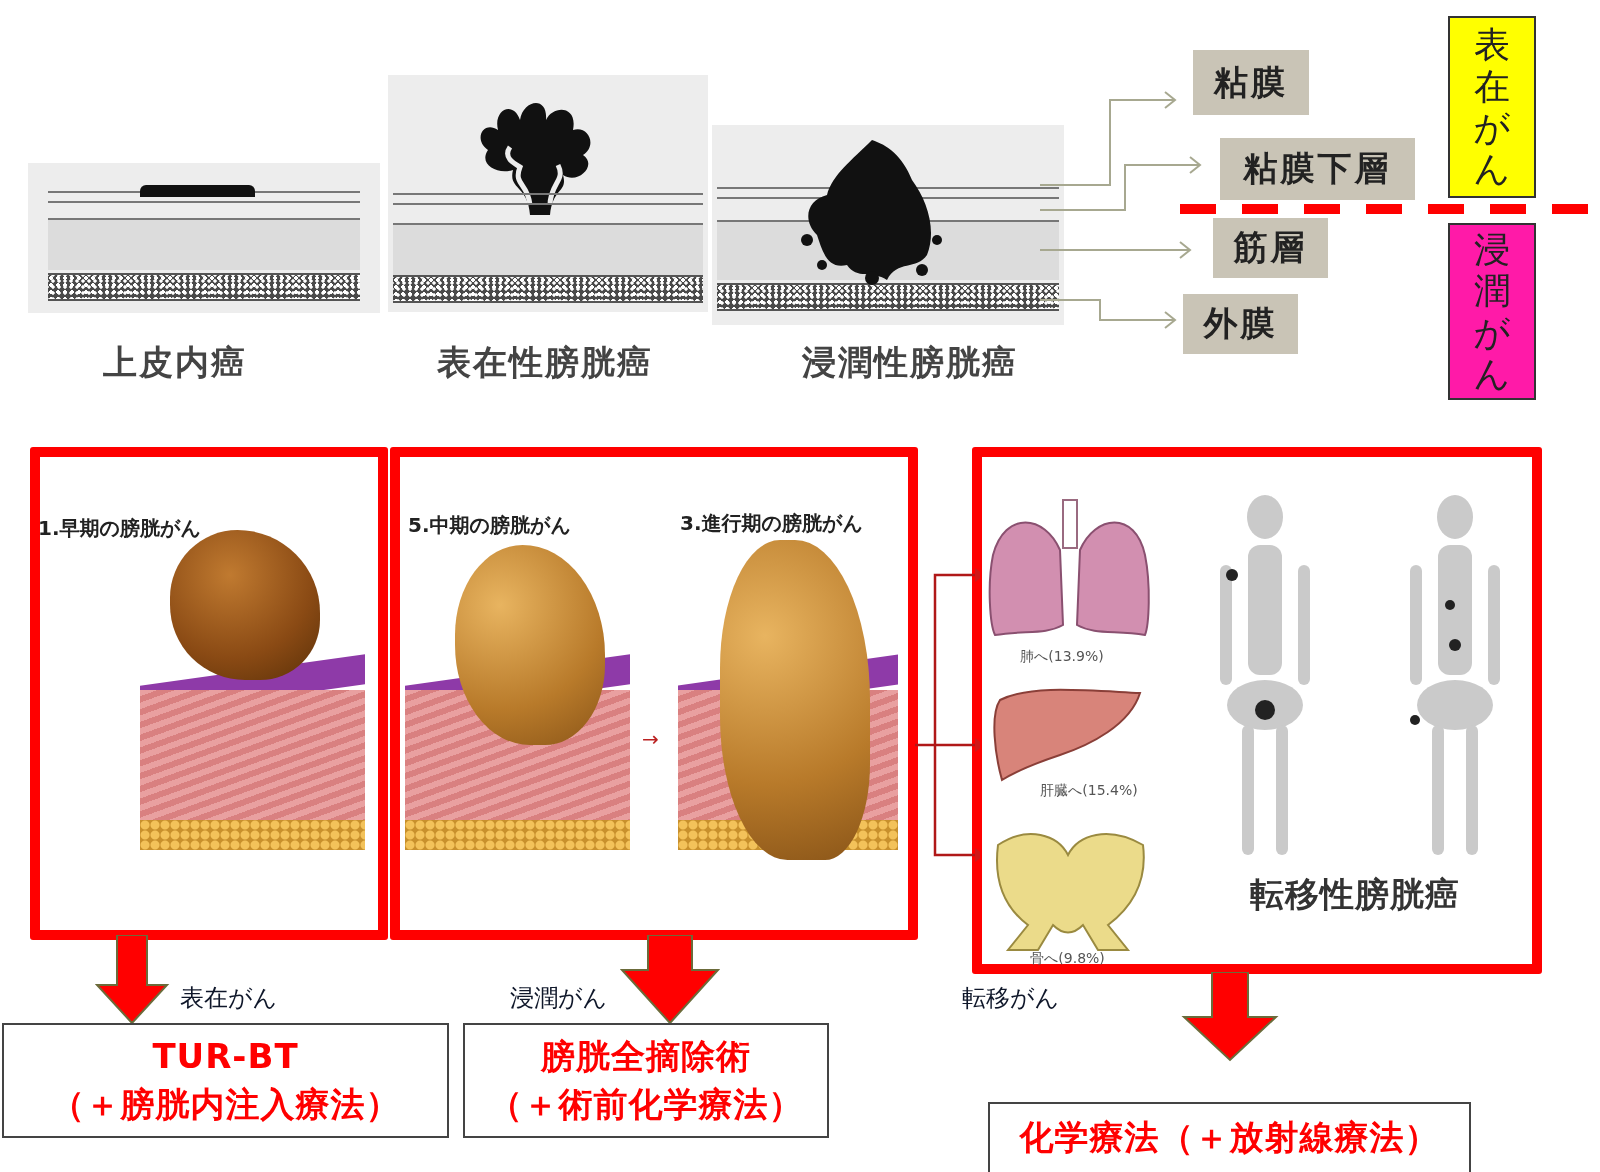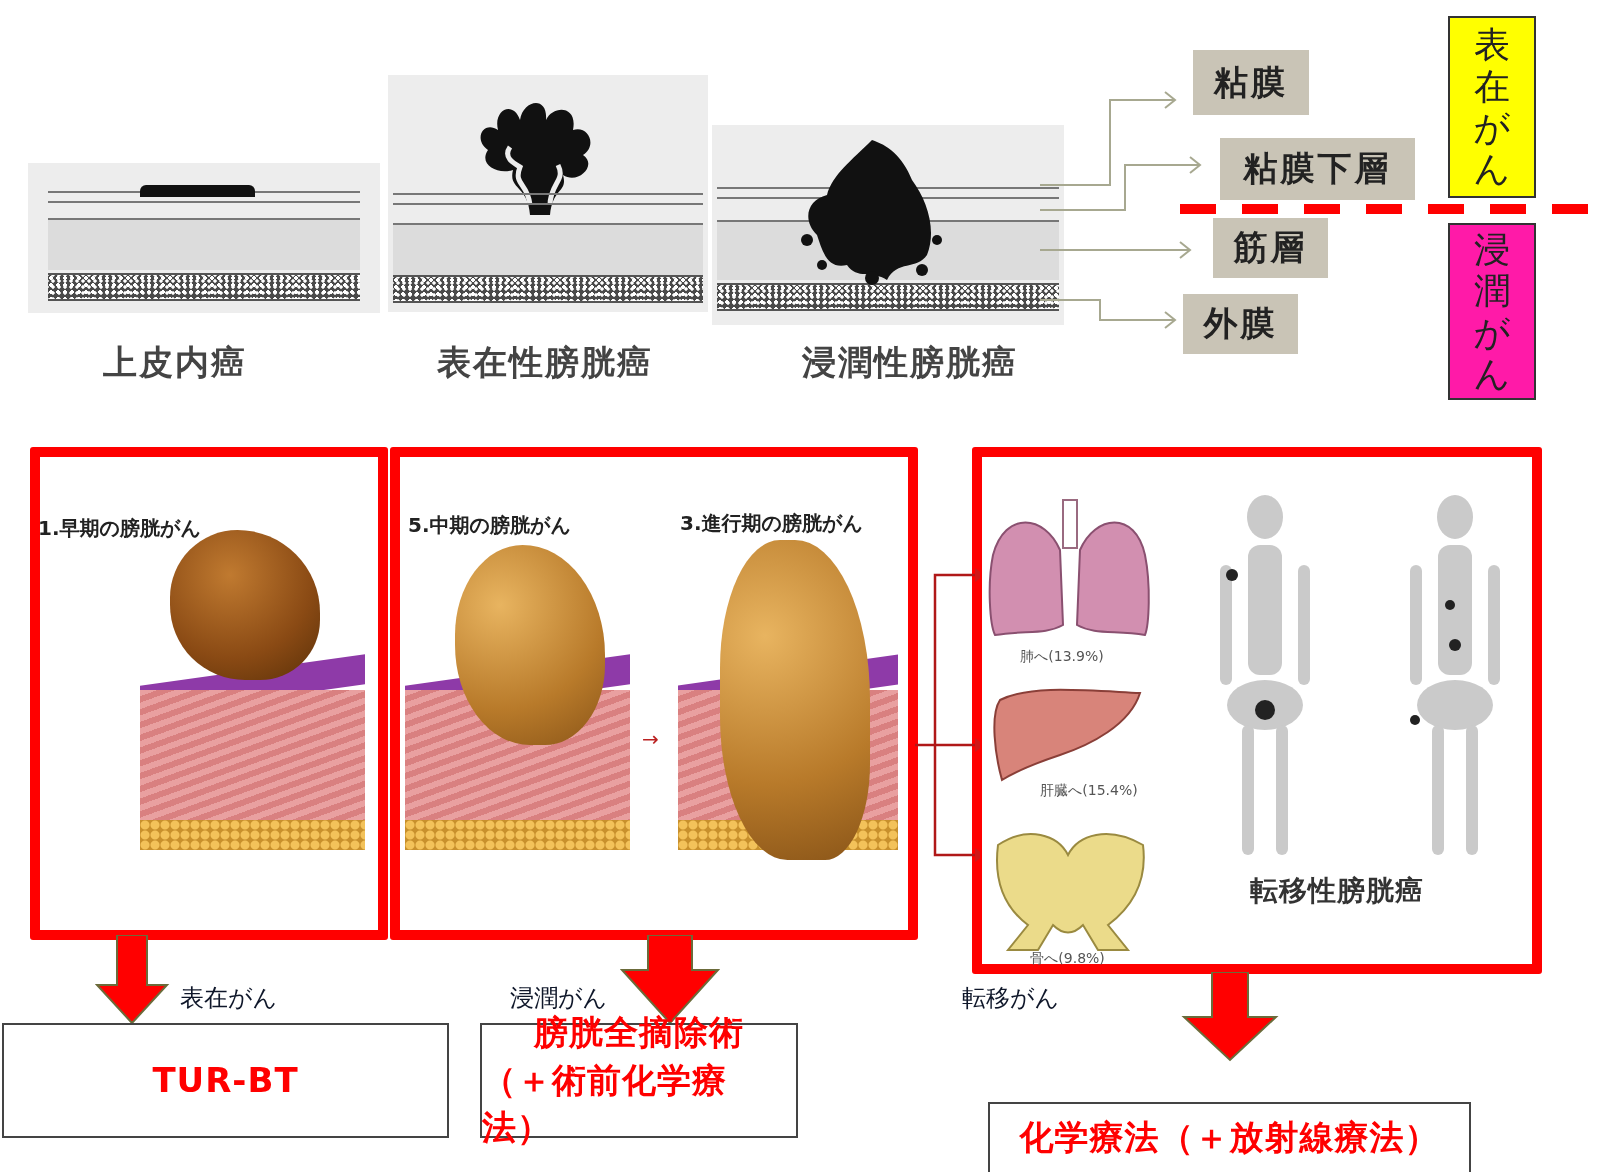--- a/index.html
+++ b/index.html
@@ -203,38 +203,39 @@
     <rect x="276" y="230" width="12" height="130" rx="6"></rect>
   </g>
   <g fill="#222">
     <circle cx="42" cy="80" r="6"></circle>
       <circle cx="75" cy="215" r="10"></circle>
     <circle cx="260" cy="110" r="5"></circle>
       <circle cx="265" cy="150" r="6"></circle>
       <circle cx="225" cy="225" r="5"></circle>
   </g>
 </svg>
-<div class="abs" style="left:1250px;top:872px;font-size:28px;font-weight:bold;color:#333;letter-spacing:1px;">転移性膀胱癌</div>
+<div class="abs" style="left:1250px;top:872px;font-size:34px;font-weight:bold;color:#333;letter-spacing:1px;">転移性膀胱癌</div>
 
 <svg class="down-arrow" style="left:95px;top:935px" width="75" height="90">
   <polygon points="22,0 52,0 52,50 72,50 37,88 2,50 22,50" fill="#ff0000" stroke="#6b6b3a" stroke-width="2"></polygon>
 </svg>
 <svg class="down-arrow" style="left:620px;top:935px" width="100" height="90">
   <polygon points="28,0 72,0 72,35 98,35 50,88 2,35 28,35" fill="#ff0000" stroke="#6b6b3a" stroke-width="2"></polygon>
 </svg>
 <svg class="down-arrow" style="left:1180px;top:972px" width="100" height="90">
   <polygon points="32,0 68,0 68,45 96,45 50,88 4,45 32,45" fill="#ff0000" stroke="#6b6b3a" stroke-width="2"></polygon>
 </svg>
 
 <div class="cancer-type" style="left:180px;top:982px;">表在がん</div>
 <div class="cancer-type" style="left:510px;top:982px;">浸潤がん</div>
 <div class="cancer-type" style="left:962px;top:982px;">転移がん</div>
 
 <div class="treat-box" style="left:2px;top:1023px;width:447px;height:115px;">
   <div>TUR-BT</div>
-</div>
-<div class="treat-box" style="left:480px;top:1023px;width:318px;height:115px;">
+  <div>（＋膀胱内注入療法）</div>
+</div>
+<div class="treat-box" style="left:463px;top:1023px;width:366px;height:115px;">
   <div>膀胱全摘除術</div>
   <div>（＋術前化学療法）</div>
 </div>
 <div class="treat-box" style="left:988px;top:1102px;width:483px;height:72px;">
   <div>化学療法（＋放射線療法）</div>
 </div>
 
 </body></html>

